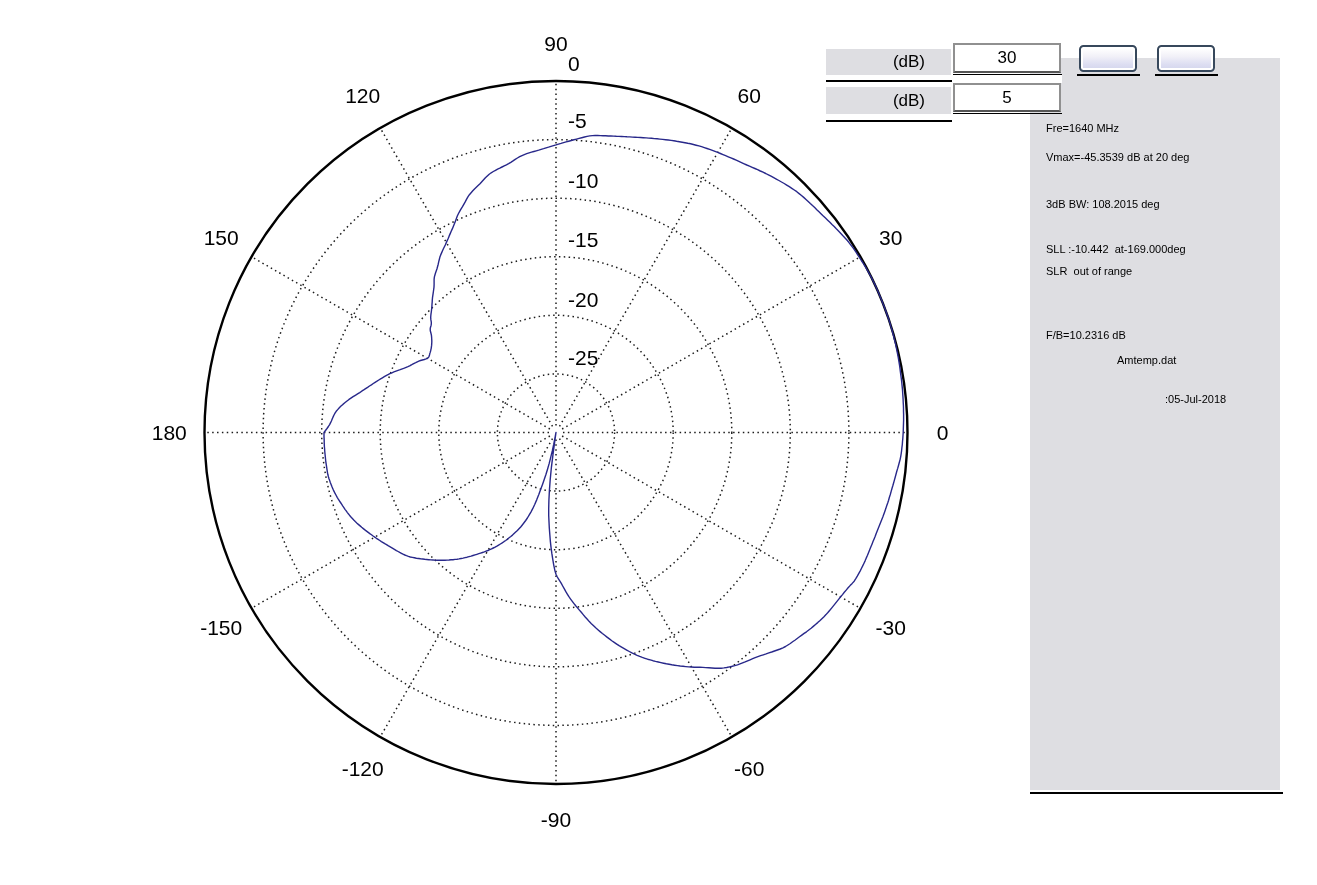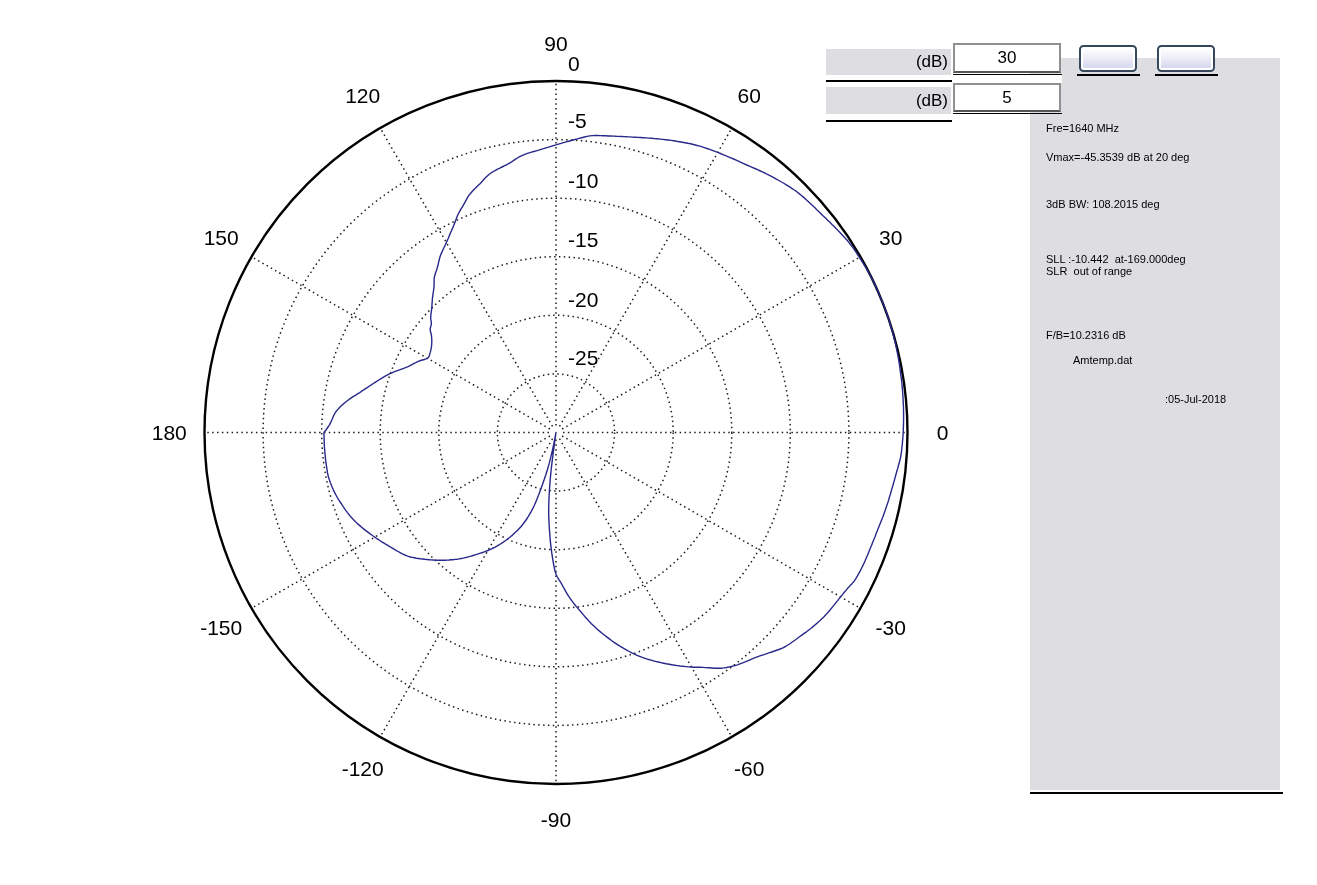--- a/index.html
+++ b/index.html
@@ -1,19 +1,19 @@
 <!DOCTYPE html>
 <html><head><meta charset="utf-8">
 <style>
 html,body{margin:0;padding:0;background:#fff;width:1317px;height:885px;overflow:hidden}
 body{font-family:"Liberation Sans",sans-serif;position:relative}
 .abs{position:absolute}
 .dot{fill:none;stroke:#1c1c1c;stroke-width:1.5;stroke-dasharray:1.5 3.36}
 .al{font-size:21px;fill:#000}
-.strip{position:absolute;left:826px;width:125px;background:#dedee2;color:#000;font-size:17px;text-align:right;box-sizing:border-box;padding-right:3px}
+.strip{position:absolute;left:826px;width:125px;background:#dedee2;color:#000;font-size:17px;text-align:right;box-sizing:border-box;padding-right:26px}
 .blk{position:absolute;background:#000;height:2px}
 .inp{position:absolute;left:953px;width:108px;background:#fff;border:2px solid #909090;border-bottom-color:#555;box-sizing:border-box;text-align:center;font-size:17px;color:#000}
 .btn{position:absolute;width:58px;height:27px;top:45px;border:2.2px solid #37485c;border-radius:4.5px;box-sizing:border-box;background:linear-gradient(180deg,#ffffff 6%,#f2f1f8 40%,#dddef2 75%,#d3d5ec 100%);box-shadow:inset 0 0 0 2px #ffffff}
 .ptxt{position:absolute;left:1046px;font-size:11px;color:#000;white-space:pre}
 </style></head>
 <body>
 <div id="root" style="position:absolute;left:0;top:0;width:1317px;height:885px;transform:translateZ(0)">
 <svg class="abs" style="left:0;top:0" width="1317" height="885" viewBox="0 0 1317 885">
 <circle cx="556.0" cy="432.5" r="351.5" fill="none" stroke="#000" stroke-width="2.4"></circle>
 <circle cx="556.0" cy="432.5" r="58.6" class="dot"></circle>
@@ -70,17 +70,17 @@
 <div class="abs" style="left:1029px;top:75px;width:33px;height:8px;background:#fff"></div>
 
 <div class="strip" style="top:87px;height:27px;line-height:27px">(dB)</div>
 <div class="blk" style="left:826px;top:120px;width:126px"></div>
 <div class="inp" style="top:83px;height:29px;line-height:25px">5</div>
 <div class="blk" style="left:953px;top:112.5px;width:109px;height:1.5px"></div>
 
 <div class="ptxt" style="top:121.5px">Fre=1640 MHz</div>
 <div class="ptxt" style="top:151px">Vmax=-45.3539 dB at 20 deg</div>
 <div class="ptxt" style="top:197.8px">3dB BW: 108.2015 deg</div>
-<div class="ptxt" style="top:253px">SLL :-10.442  at-169.000deg</div>
+<div class="ptxt" style="top:243px">SLL :-10.442  at-169.000deg</div>
 <div class="ptxt" style="top:265px">SLR  out of range</div>
 <div class="ptxt" style="top:329px">F/B=10.2316 dB</div>
-<div class="ptxt" style="top:353.9px;left:1073px">Amtemp.dat</div>
+<div class="ptxt" style="top:353.9px;left:1117px">Amtemp.dat</div>
 <div class="ptxt" style="top:392.6px;left:1165px">:05-Jul-2018</div>
 </div>
 </body></html>

